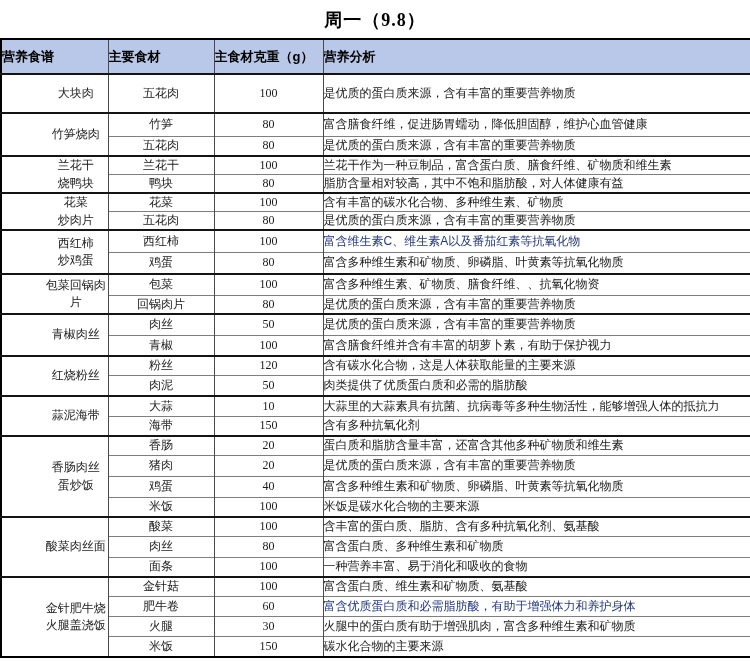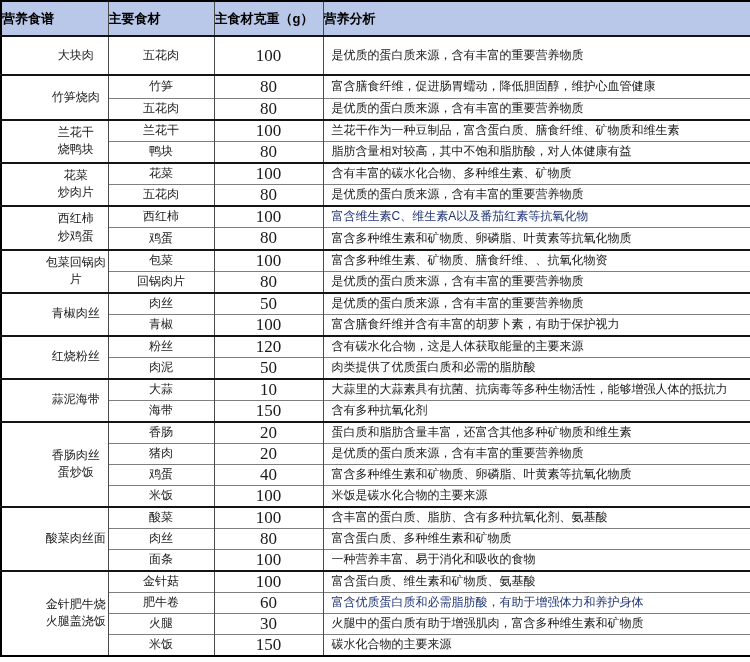--- a/index.html
+++ b/index.html
@@ -54,43 +54,44 @@
   td.dish {
     text-align: center;
     white-space: pre-line;
     line-height: 1.45;
     padding-left: 42px;
   }
   td.ing { text-align: center; }
   td.wt {
     text-align: center;
     font-family: "Liberation Serif", "DejaVu Serif", serif;
-    font-size: 17px;
+    font-size: 12px;
   }
   td.an {
     text-align: left;
-    padding-left: 8px;
+    padding-left: 0;
     padding-right: 2px;
   }
   td.hl { color: var(--hl-color, #233778); }
   
   tr.h39 { height: 39px; }
   tr.h23 { height: 23px; }
   tr.h22 { height: 22px; }
   tr.h21 { height: 21px; }
   tr.h20 { height: 20px; }
   tr.h19 { height: 19px; }
   tr.h18 { height: 18px; margin-top: 28px; }
   tr.h16 { height: 16px; }
   tr.h15 { height: 15px; }
 </style>
 </head>
 <body>
 
 <div class="page">
+  <div class="title">周一（9.8）</div>
 
   <table class="nutri">
     <colgroup>
         <col class="c1">
         <col class="c2">
         <col class="c3">
         <col class="c4">
       </colgroup>
     <thead>
       <tr>

